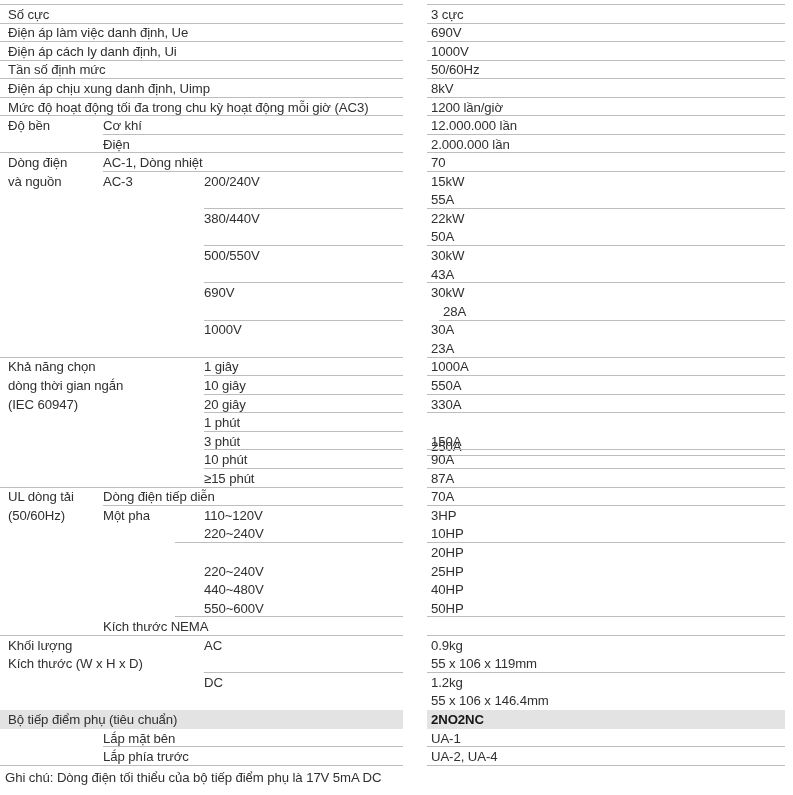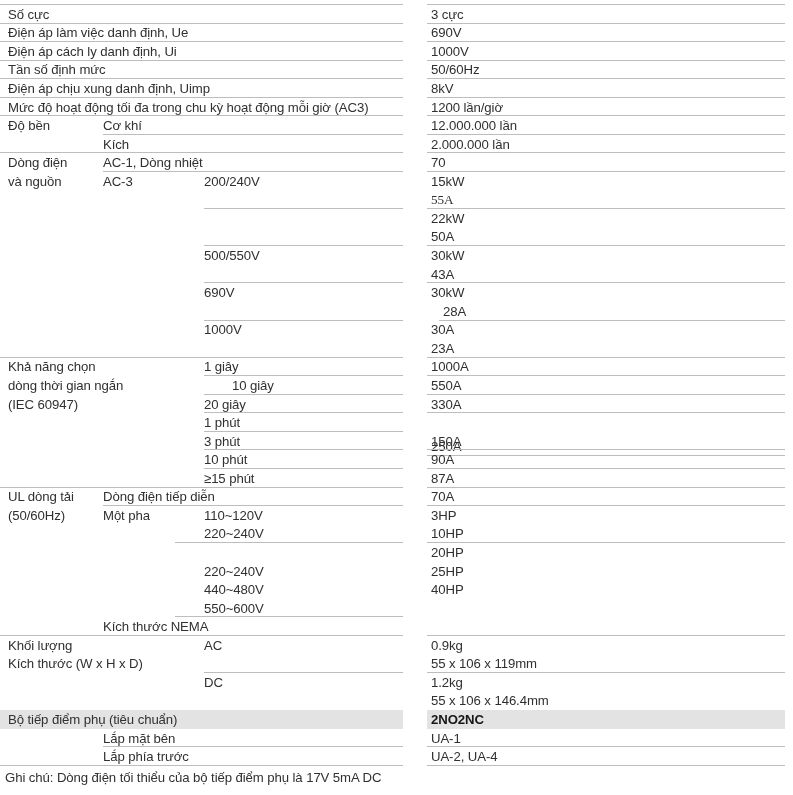--- a/index.html
+++ b/index.html
@@ -52,36 +52,39 @@
       <div class="row" style="top: 92.8px;">
         <div class="cell" style="left: 8px;">Mức độ hoạt động tối đa trong chu kỳ hoạt động mỗi giờ (AC3)</div>
         <div class="sep" style="left: 0px;"></div>
       </div>
       <div class="row" style="top: 111.36px;">
         <div class="cell" style="left: 8px;">Độ bền</div>
         <div class="cell" style="left: 103px;">Cơ khí</div>
         <div class="sep" style="left: 103px;"></div>
       </div>
       <div class="row" style="top: 129.92px;">
-        <div class="cell" style="left: 103px;">Kích</div>
+        <div class="cell" style="left: 103px;">Điện</div>
         <div class="sep" style="left: 0px;"></div>
       </div>
       <div class="row" style="top: 148.48px;">
         <div class="cell" style="left: 8px;">Dòng điện</div>
         <div class="cell" style="left: 103px;">AC-1, Dòng nhiệt</div>
         <div class="sep" style="left: 103px;"></div>
       </div>
       <div class="row" style="top: 167.04px;">
         <div class="cell" style="left: 8px;">và nguồn</div>
         <div class="cell" style="left: 103px;">AC-3</div>
         <div class="cell" style="left: 204px;">200/240V</div>
       </div>
       <div class="row" style="top: 185.6px;">
         <div class="sep" style="left: 204px;"></div>
       </div>
+      <div class="row" style="top: 204.16px;">
+        <div class="cell" style="left: 204px;">380/440V</div>
+      </div>
       <div class="row" style="top: 222.72px;">
         <div class="sep" style="left: 204px;"></div>
       </div>
       <div class="row" style="top: 241.28px;">
         <div class="cell" style="left: 204px;">500/550V</div>
       </div>
       <div class="row" style="top: 259.84px;">
         <div class="sep" style="left: 204px;"></div>
       </div>
       <div class="row" style="top: 278.4px;">
@@ -96,21 +99,21 @@
       <div class="row" style="top: 334.08px;">
         <div class="sep" style="left: 0px;"></div>
       </div>
       <div class="row" style="top: 352.64px;">
         <div class="cell" style="left: 8px;">Khả năng chọn</div>
         <div class="cell" style="left: 204px;">1 giây</div>
         <div class="sep" style="left: 204px;"></div>
       </div>
       <div class="row" style="top: 371.2px;">
         <div class="cell" style="left: 8px;">dòng thời gian ngắn</div>
-        <div class="cell" style="left: 204px; margin-left: 28px;">10 giây</div>
+        <div class="cell" style="left: 204px;">10 giây</div>
         <div class="sep" style="left: 204px;"></div>
       </div>
       <div class="row" style="top: 389.76px;">
         <div class="cell" style="left: 8px;">(IEC 60947)</div>
         <div class="cell" style="left: 204px;">20 giây</div>
         <div class="sep" style="left: 204px;"></div>
       </div>
       <div class="row" style="top: 408.32px;">
         <div class="cell" style="left: 204px;">1 phút</div>
         <div class="sep" style="left: 204px;"></div>
@@ -213,21 +216,21 @@
         <div class="sep" style="left: 0px;"></div>
       </div>
       <div class="row" style="top: 148.48px;">
         <div class="cell" style="left: 4px;">70</div>
         <div class="sep" style="left: 0px;"></div>
       </div>
       <div class="row" style="top: 167.04px;">
         <div class="cell" style="left: 4px;">15kW</div>
       </div>
       <div class="row" style="top: 185.6px;">
-        <div class="cell" style="left: 4px; font-family: Liberation Serif, serif;">55A</div>
+        <div class="cell" style="left: 4px;">55A</div>
         <div class="sep" style="left: 0px;"></div>
       </div>
       <div class="row" style="top: 204.16px;">
         <div class="cell" style="left: 4px;">22kW</div>
       </div>
       <div class="row" style="top: 222.72px;">
         <div class="cell" style="left: 4px;">50A</div>
         <div class="sep" style="left: 0px;"></div>
       </div>
       <div class="row" style="top: 241.28px;">
@@ -291,20 +294,24 @@
         <div class="sep" style="left: 0px;"></div>
       </div>
       <div class="row" style="top: 538.24px;">
         <div class="cell" style="left: 4px;">20HP</div>
       </div>
       <div class="row" style="top: 556.8px;">
         <div class="cell" style="left: 4px;">25HP</div>
       </div>
       <div class="row" style="top: 575.36px;">
         <div class="cell" style="left: 4px;">40HP</div>
+      </div>
+      <div class="row" style="top: 593.92px;">
+        <div class="cell" style="left: 4px;">50HP</div>
+        <div class="sep" style="left: 0px;"></div>
       </div>
       <div class="row" style="top: 612.48px;">
         <div class="sep" style="left: 0px;"></div>
       </div>
       <div class="row" style="top: 631.04px;">
         <div class="cell" style="left: 4px;">0.9kg</div>
       </div>
       <div class="row" style="top: 649.6px;">
         <div class="cell" style="left: 4px;">55 x 106 x 119mm</div>
         <div class="sep" style="left: 0px;"></div>

